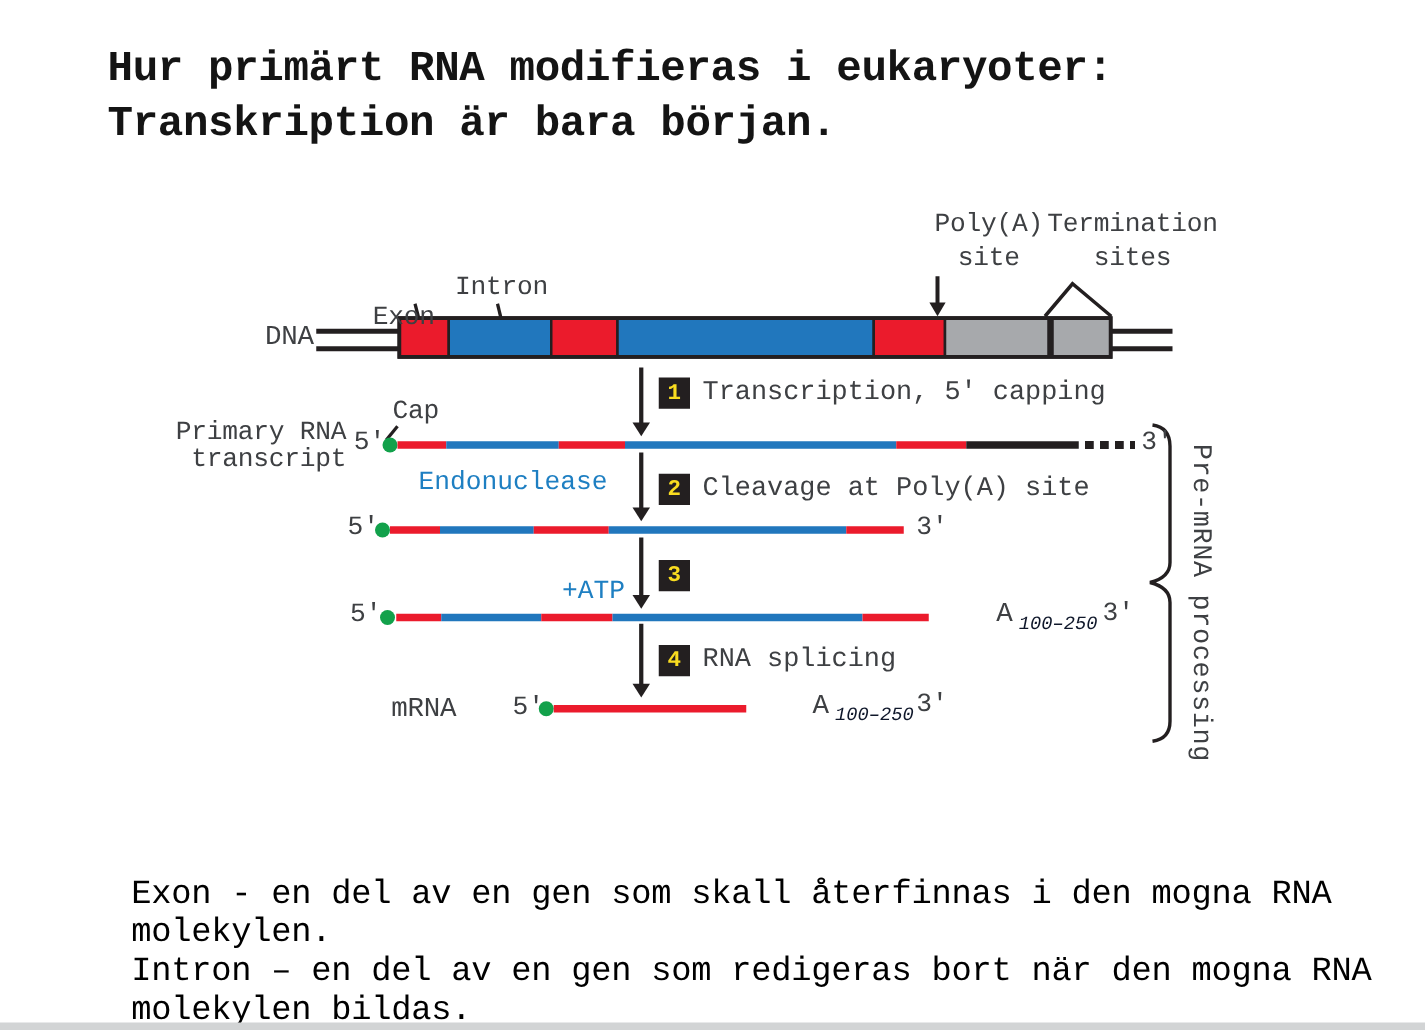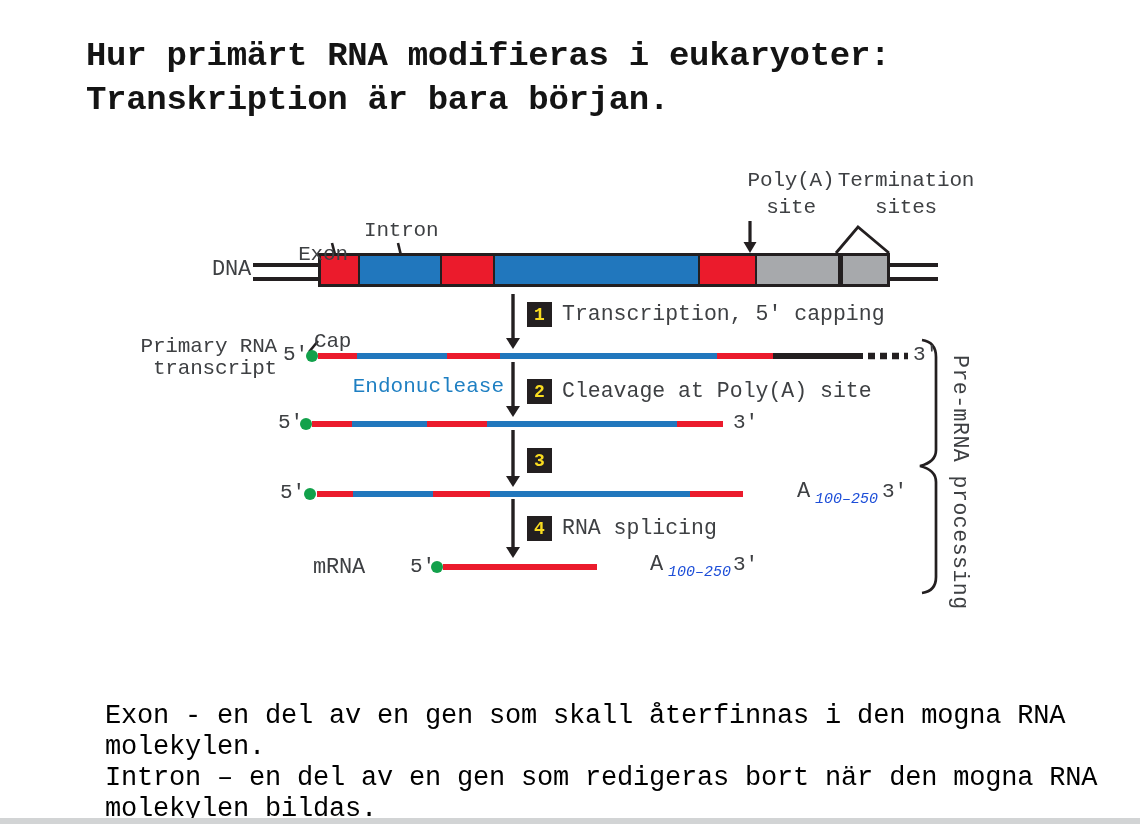--- a/index.html
+++ b/index.html
@@ -33,21 +33,21 @@
   .gray-bg{background:#A7A9AC;}
   
   .rna-row{left:0;top:0;width:1140px;height:6px;}
   .seg{position:absolute;top:0;height:6px;}
   .seg.red{background:#EB1B2C;}
   .seg.blue{background:#2177BD;}
   .seg.black{background:#231F20;}
   .cap-dot{width:12px;height:12px;border-radius:50%;background:#12A14B;}
   .plabel{font-size:21px;color:#3E4043;white-space:nowrap;}
   .a-main{font-size:22px;color:#3E4043;white-space:nowrap;}
-  .a-sub{font-size:15px;font-style:italic;color:#1d4ed8;white-space:nowrap;}
+  .a-sub{font-size:15px;font-style:italic;color:#0f172a;white-space:nowrap;}
   
   .badge{
     width:25px;height:25px;background:#231F20;color:#F9DC20;
     font-size:18px;font-weight:bold;display:flex;align-items:center;justify-content:center;
   }
   .step-label{font-size:21.5px;color:#3E4043;white-space:nowrap;line-height:25px;}
   
   .vertical-label{
     writing-mode:vertical-rl;font-size:21.5px;color:#3E4043;letter-spacing:0.5px;white-space:nowrap;
   }
@@ -138,50 +138,51 @@
     <div class="abs dlabel center" style="left:792px;top:196px;width:140px;">sites</div>
   </div>
 
   <div class="abs badge" style="left:527px;top:302px;">
       <span>1</span>
     </div>
   <div class="abs step-label" style="left:562px;top:302px;">Transcription, 5′ capping</div>
 
   <div class="abs dlabel rightal" style="left:120px;top:357px;width:157px;">transcript</div>
   <div class="abs dlabel rightal" style="left:120px;top:335px;width:157px;">Primary RNA</div>
-  <div class="abs dlabel" style="left:314px;top:318px;margin-top:12px;">Cap</div>
+  <div class="abs dlabel" style="left:314px;top:318px;">Cap</div>
   <div class="abs plabel" style="left:283px;top:343px;">5′</div>
   <div class="abs cap-dot" style="left:306px;top:350px;"></div>
   <div class="abs rna-row" style="top:353px;">
     <div class="seg red" style="left:318px;width:39px;"></div>
     <div class="seg blue" style="left:357px;width:90px;"></div>
     <div class="seg red" style="left:447px;width:53px;"></div>
     <div class="seg blue" style="left:500px;width:217px;"></div>
     <div class="seg red" style="left:717px;width:56px;"></div>
     <div class="seg black" style="left:773px;width:90px;"></div>
   </div>
   <div class="abs plabel" style="left:913px;top:343px;">3′</div>
 
-  <div class="abs enzyme" style="left:344px;top:375px;width:160px;">Endonuclease</div>
+  <div class="abs enzyme" style="left:326px;top:375px;width:160px;">Endonuclease</div>
   <div class="abs badge" style="left:527px;top:379px;">
       <span>2</span>
     </div>
   <div class="abs step-label" style="left:562px;top:379px;">Cleavage at Poly(A) site</div>
 
   <div class="abs plabel" style="left:278px;top:411px;">5′</div>
   <div class="abs cap-dot" style="left:300px;top:418px;"></div>
   <div class="abs rna-row" style="top:421px;">
     <div class="seg red" style="left:312px;width:40px;"></div>
     <div class="seg blue" style="left:352px;width:75px;"></div>
     <div class="seg red" style="left:427px;width:60px;"></div>
     <div class="seg blue" style="left:487px;width:190px;"></div>
     <div class="seg red" style="left:677px;width:46px;"></div>
   </div>
   <div class="abs plabel" style="left:733px;top:411px;">3′</div>
 
+  <div class="abs enzyme" style="left:240px;top:462px;width:260px;">+ATP</div>
   <div class="abs badge" style="left:527px;top:448px;">
       <span>3</span>
     </div>
 
   <div class="abs plabel" style="left:280px;top:481px;">5′</div>
   <div class="abs cap-dot" style="left:304px;top:488px;"></div>
   <div class="abs rna-row" style="top:491px;">
     <div class="seg red" style="left:317px;width:36px;"></div>
     <div class="seg blue" style="left:353px;width:80px;"></div>
     <div class="seg red" style="left:433px;width:57px;"></div>

